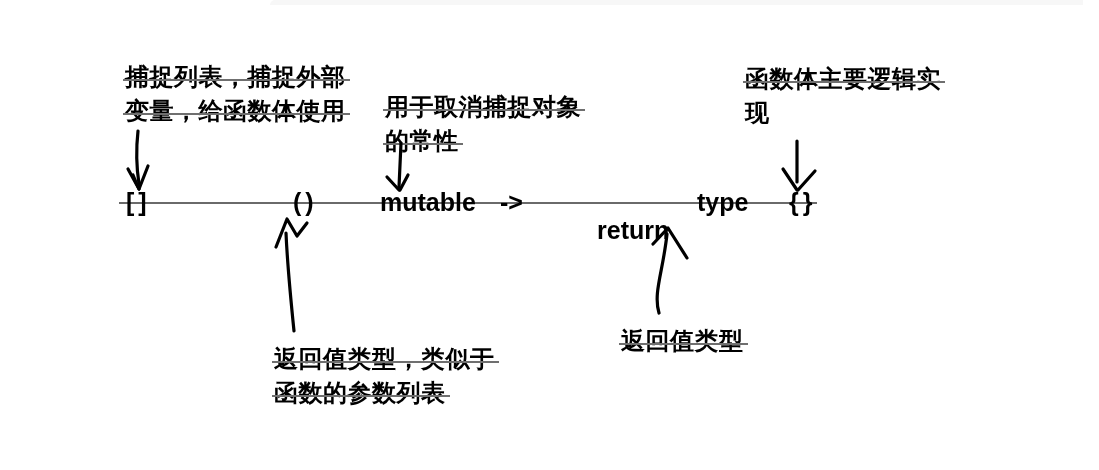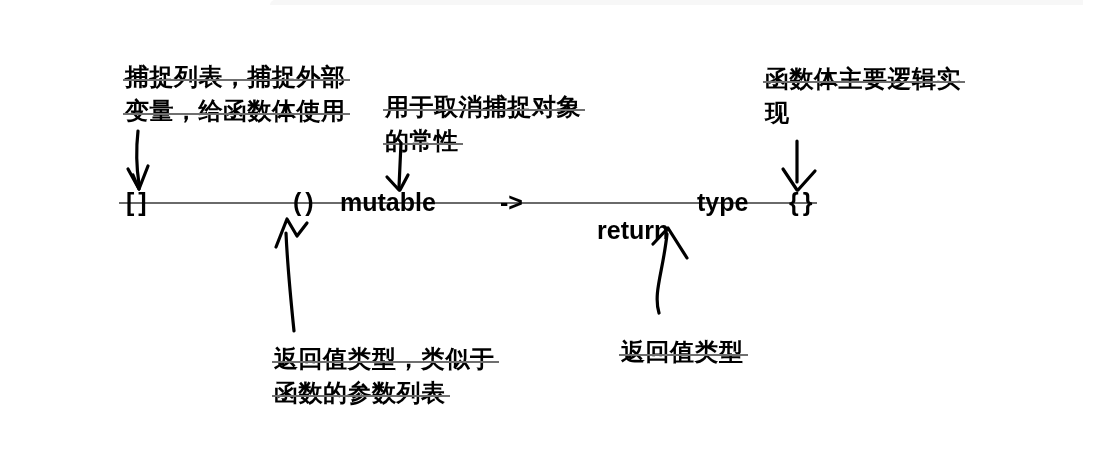--- a/index.html
+++ b/index.html
@@ -78,39 +78,39 @@
   <div class="ann" style="left:125px; top:60px;">
     <div class="tline struck">捕捉列表，捕捉外部</div>
     <div class="tline struck">变量，给函数体使用</div>
   </div>
 
   <div class="ann" style="left:385px; top:70px;margin-top:20px;">
     <div class="tline struck">用于取消捕捉对象</div>
     <div class="tline struck">的常性</div>
   </div>
 
-  <div class="ann" style="left:765px; top:62px;text-align:center;">
+  <div class="ann" style="left:745px; top:62px;text-align:center;">
     <div class="tline struck">函数体主要逻辑实</div>
     <div class="tline">现</div>
   </div>
 
   <div class="ann" style="left:274px; top:342px;">
     <div class="tline struck">返回值类型，类似于</div>
     <div class="tline struck">函数的参数列表</div>
   </div>
 
-  <div class="ann" style="left:621px; top:324px;margin-top:11px;">
+  <div class="ann" style="left:621px; top:324px;">
     <div class="tline struck">返回值类型</div>
   </div>
 
   <div class="guide-line"></div>
 
   <span class="tok tok-brackets" style="left:126px;">[]</span>
   <span class="tok tok-brackets" style="left:293px;">()</span>
-  <span class="tok" style="left:340px;">mutable</span>
+  <span class="tok" style="left:380px;">mutable</span>
   <span class="tok" style="left:500px;">-&gt;</span>
   <span class="tok" style="left:597px;margin-top:28px;">return</span>
   <span class="tok" style="left:697px;">type</span>
   <span class="tok tok-brackets" style="left:789px;">{}</span>
 
   <svg class="arrows" width="1099" height="470" viewBox="0 0 1099 470">
     <g>
       <path d="M138,131 Q135,158 139,184"></path>
       <path d="M128,169 L139,189"></path>
       <path d="M148,166 L139,189"></path>

